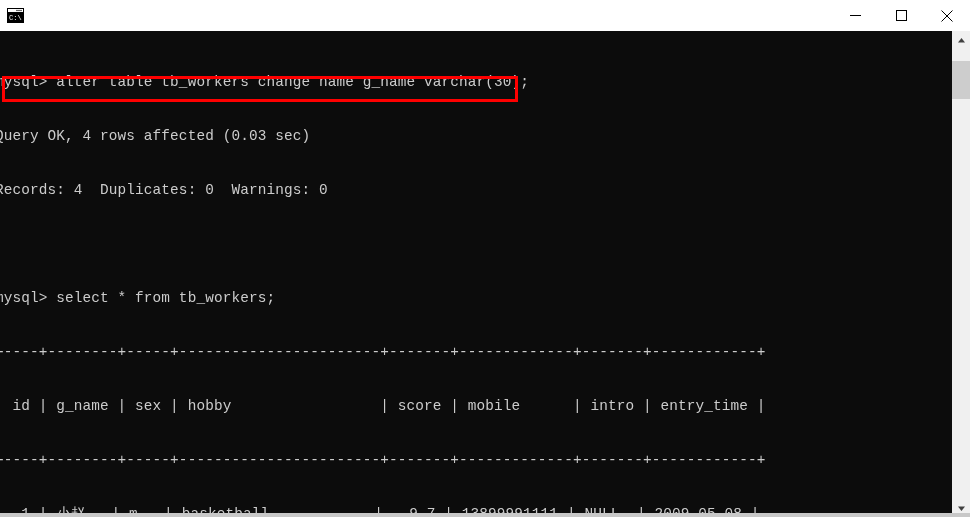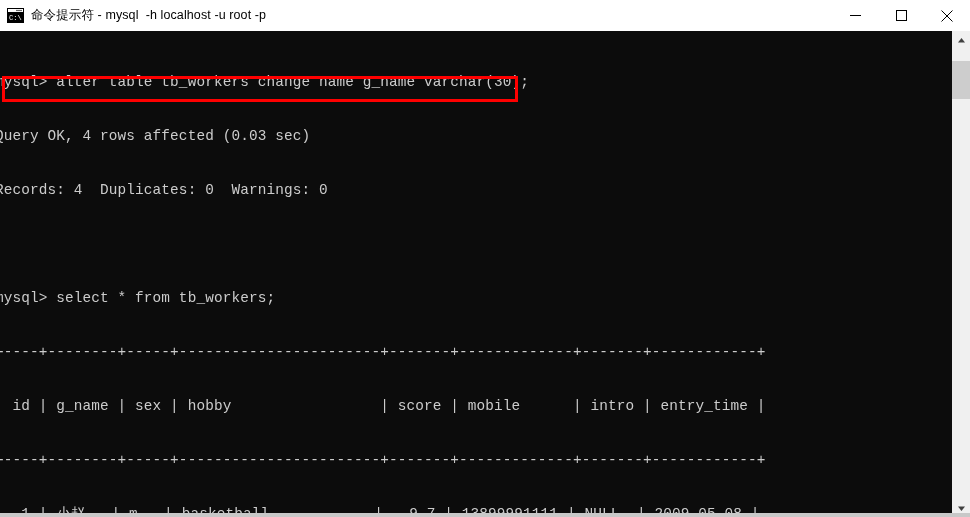--- a/index.html
+++ b/index.html
@@ -135,21 +135,20 @@
         <svg width="17" height="15" viewBox="0 0 17 15">
           <rect x="0.5" y="0.5" width="16" height="14" fill="#ffffff" stroke="#000000"></rect>
           <rect x="1" y="1" width="15" height="3" fill="#ffffff"></rect>
           <circle cx="10" cy="2.5" r="0.7" fill="#000000"></circle>
           <circle cx="12" cy="2.5" r="0.7" fill="#000000"></circle>
           <circle cx="14" cy="2.5" r="0.7" fill="#000000"></circle>
           <rect x="1" y="4" width="15" height="10" fill="#000000"></rect>
           <text x="2" y="11.5" font-family="Liberation Mono, monospace" font-size="7" fill="#ffffff">C:\</text>
         </svg>
       </span>
-      <span class="title-text">命令提示符 - mysql  -h localhost -u root -p</span>
     </div>
     <div class="win-buttons">
       <div class="win-btn">
         <svg width="11" height="11" viewBox="0 0 11 11">
             <rect x="0" y="5" width="11" height="1" fill="#000"></rect>
           </svg>
       </div>
       <div class="win-btn">
         <svg width="11" height="11" viewBox="0 0 11 11">
             <rect x="0.5" y="0.5" width="10" height="10" fill="none" stroke="#000" stroke-width="1"></rect>

